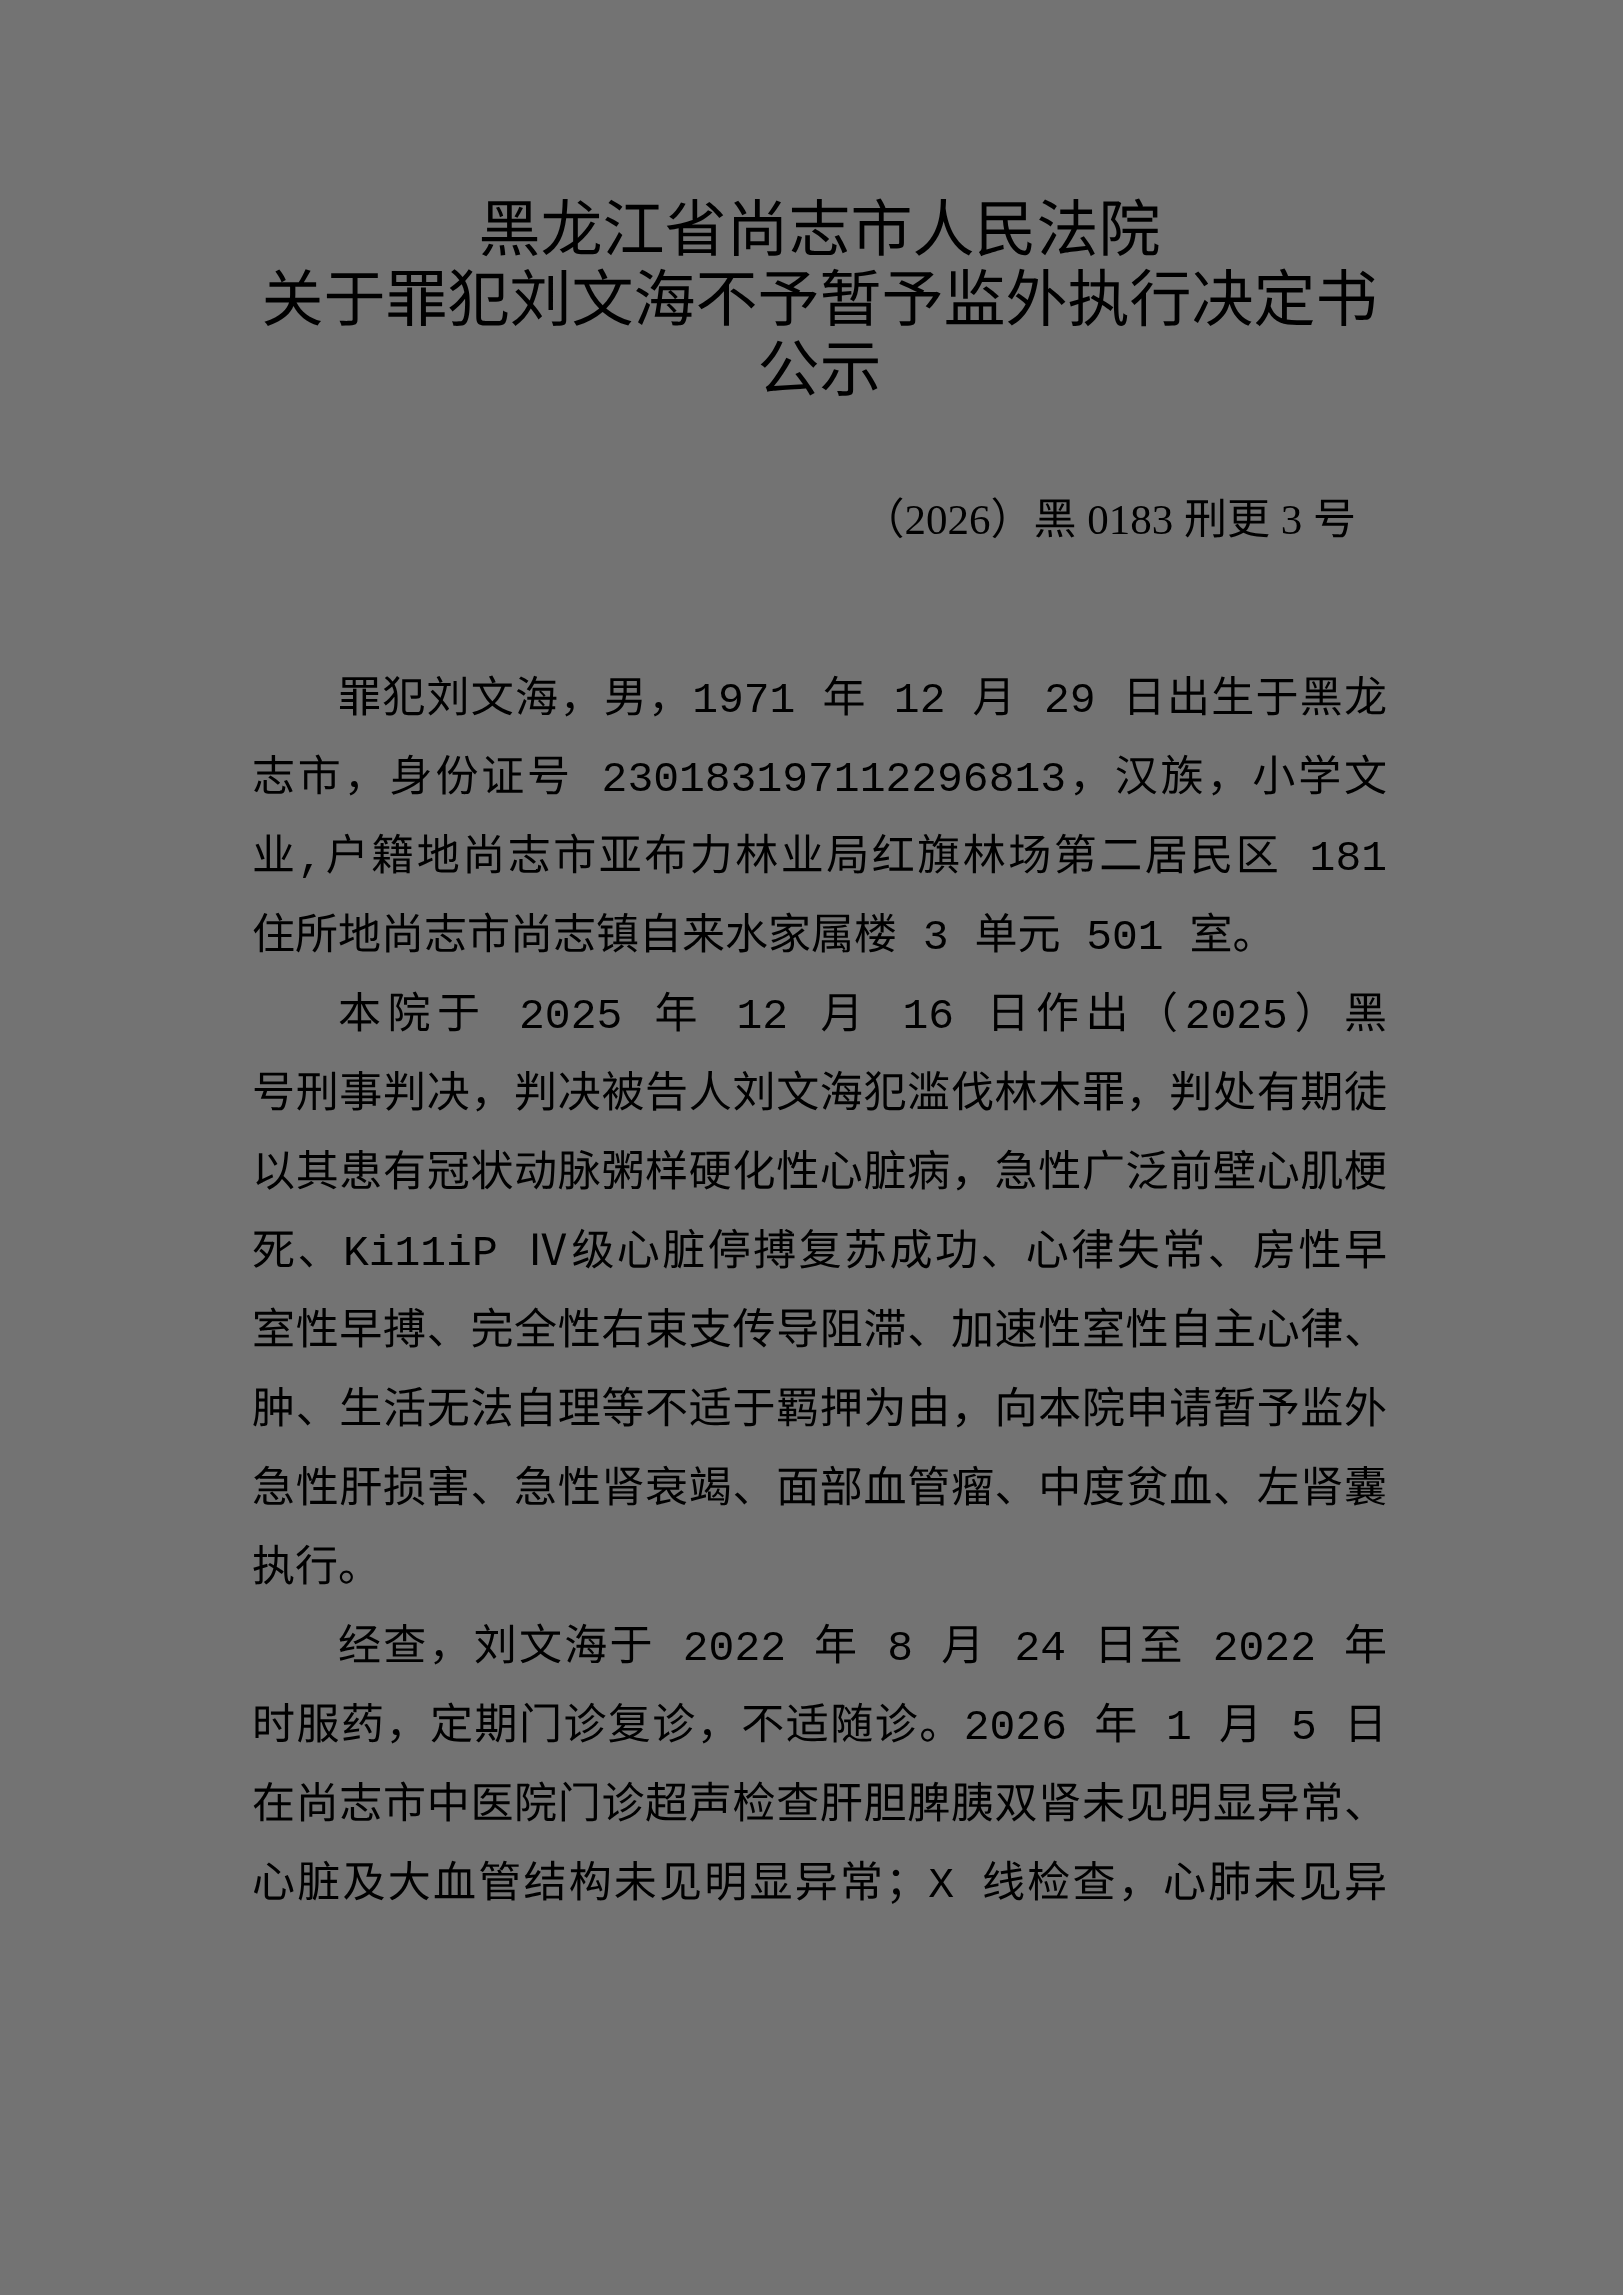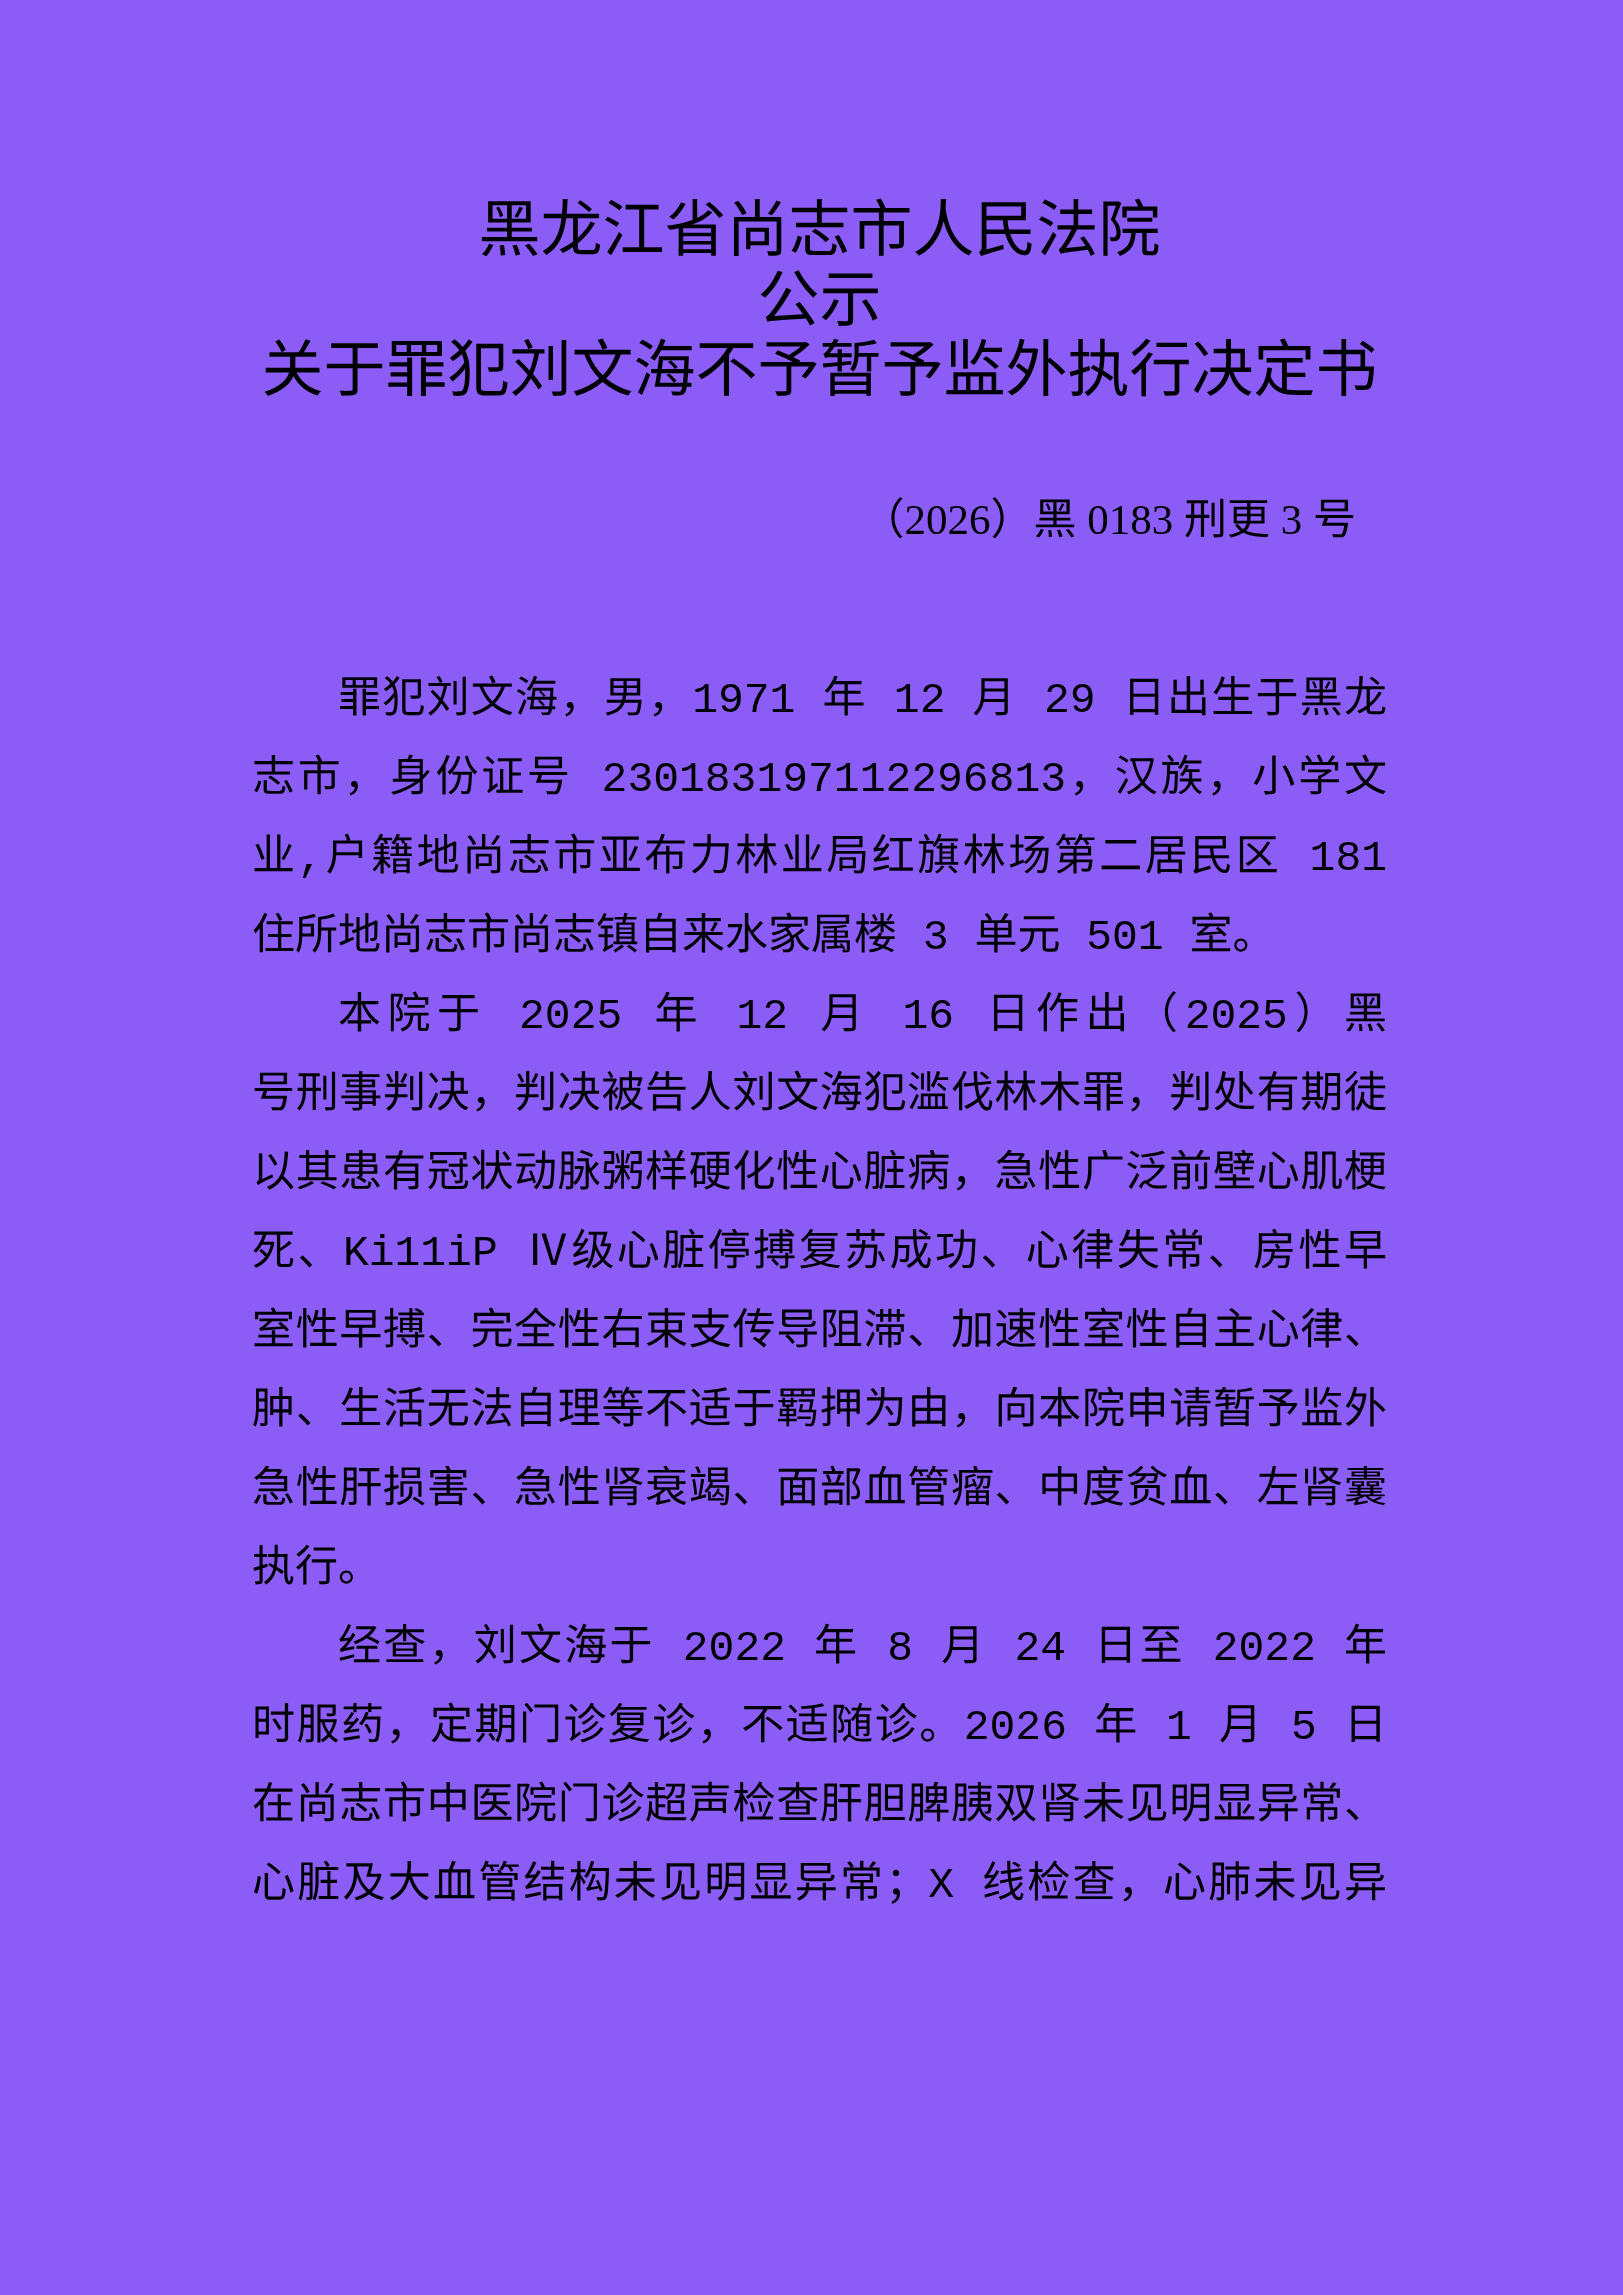--- a/index.html
+++ b/index.html
@@ -4,21 +4,21 @@
 <style>
   html, body {
     margin: 0;
     padding: 0;
     background: #ffffff;
   }
   .page {
     position: relative;
     width: 1623px;
     height: 2295px;
-    background: #8b5cf6;
+    background: #737373;
     color: #000000;
     font-family: "Liberation Serif", "DejaVu Serif", serif;
     overflow: hidden;
   }
   .title-block {
     position: absolute;
     left: 252px;
     top: 195px;
     width: 1135px;
     text-align: center;
@@ -66,22 +66,22 @@
     text-indent: 86px;
   }
 </style>
 </head>
 <body>
 
 <div class="page">
 
   <div class="title-block">
     <div class="title-line">黑龙江省尚志市人民法院</div>
+    <div class="title-line">关于罪犯刘文海不予暂予监外执行决定书</div>
     <div class="title-line">公示</div>
-    <div class="title-line">关于罪犯刘文海不予暂予监外执行决定书</div>
   </div>
 
   <div class="case-number">（2026）黑 0183 刑更 3 号</div>
 
   <div class="doc-body">
     <div class="body-line ind jl">罪犯刘文海，男，1971 年 12 月 29 日出生于黑龙江省尚</div>
     <div class="body-line jl">志市，身份证号 230183197112296813，汉族，小学文化，无</div>
     <div class="body-line jl">业,户籍地尚志市亚布力林业局红旗林场第二居民区 181 号，</div>
     <div class="body-line end">住所地尚志市尚志镇自来水家属楼 3 单元 501 室。</div>
     <div class="body-line ind jl">本院于 2025 年 12 月 16 日作出（2025）黑 0183 刑初 165</div>

